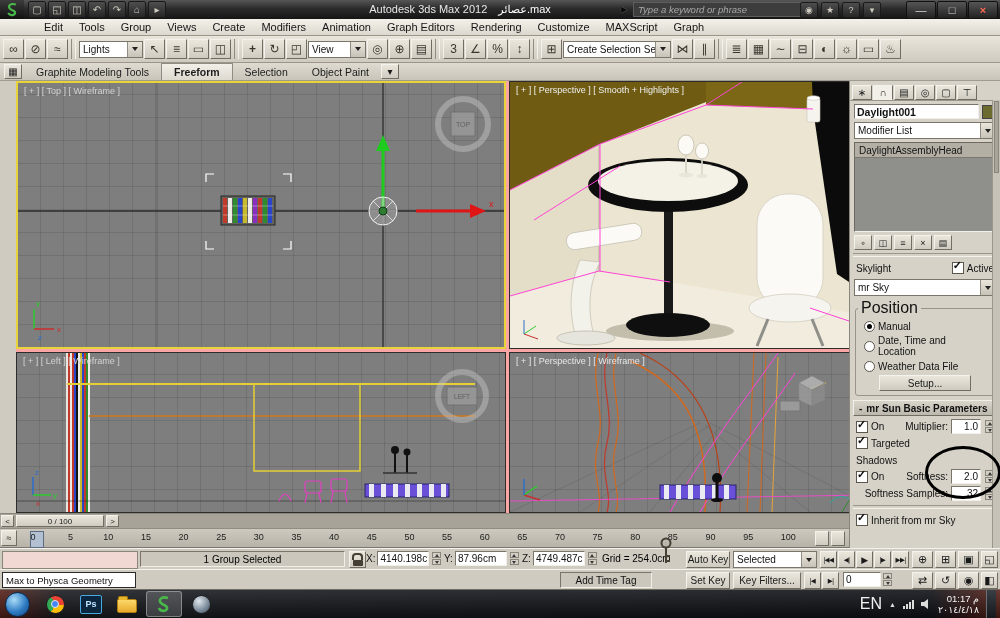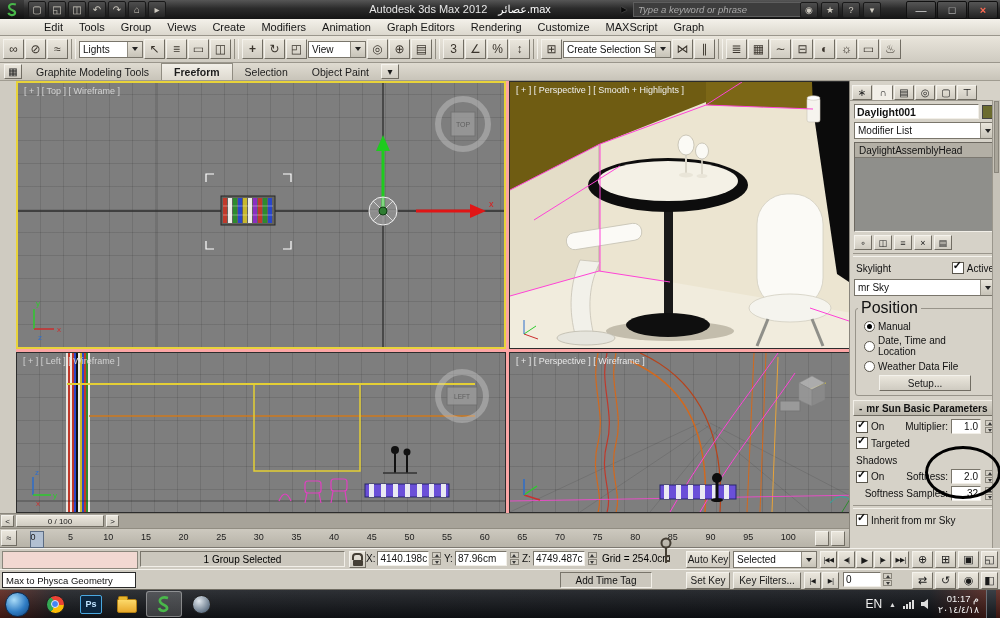--- a/index.html
+++ b/index.html
@@ -150,21 +150,21 @@
   .tbtn.active{background:rgba(255,255,255,0.18);border:1px solid rgba(255,255,255,0.35)}
   .chrome{width:17px;height:17px;border-radius:50%;position:relative;
           background:conic-gradient(from -30deg,#ea4335 0 120deg,#fbbc05 0 240deg,#34a853 0 360deg);border:1px solid #222}
   .chrome::after{content:"";position:absolute;left:4.5px;top:4.5px;width:8px;height:8px;border-radius:50%;background:#4285f4;border:1.5px solid #e8eaed;box-sizing:border-box}
   .psicon{width:20px;height:17px;background:#0b2740;border:1px solid #4aa8e0;border-radius:2px;color:#bfe4ff;
           font-size:9px;font-weight:bold;display:flex;align-items:center;justify-content:center}
   .folder{width:18px;height:12px;background:linear-gradient(#fcd96a,#e8a92c);border:1px solid #b07f14;border-radius:1px 2px 2px 2px;position:relative;margin-top:3px}
   .folder::before{content:"";position:absolute;top:-4px;left:0;width:8px;height:3px;background:#e8b62c;border:1px solid #b07f14;border-bottom:none;border-radius:2px 2px 0 0}
   .sphere{width:17px;height:17px;border-radius:50%;background:radial-gradient(circle at 35% 30%,#dfe6ec,#67788a 70%,#2d3944);border:1px solid #222}
   .tray{margin-left:auto;display:flex;align-items:center;gap:7px;padding-right:4px}
-  .lang{font-size:12px;color:#f0f0f0}
+  .lang{font-size:16px;color:#f0f0f0}
   .trayarrow{font-size:7px;color:#ddd}
   .bars{display:flex;align-items:flex-end;gap:1px;height:10px}
   .bars i{width:2px;background:#ddd;display:block}
   .clock{text-align:right;font-size:9.5px;line-height:1.2;color:#f4f4f4}
   .showdesk{width:9px;height:28px;background:linear-gradient(#3a3f46,#14171b);border-left:1px solid #6a6f76}
 </style>
 </head>
 <body>
 
 <div id="app">

